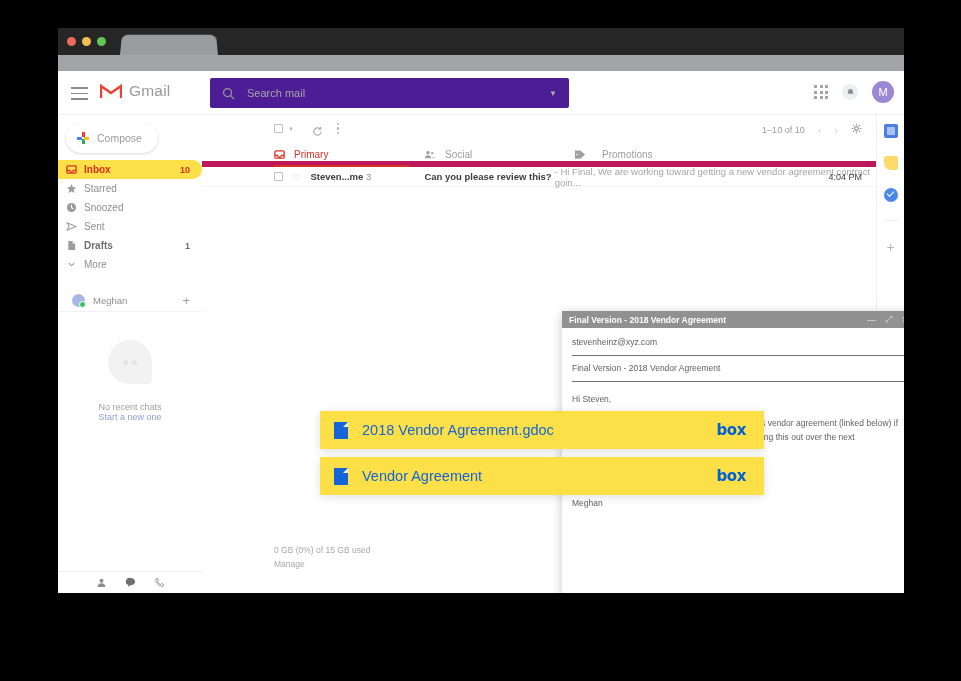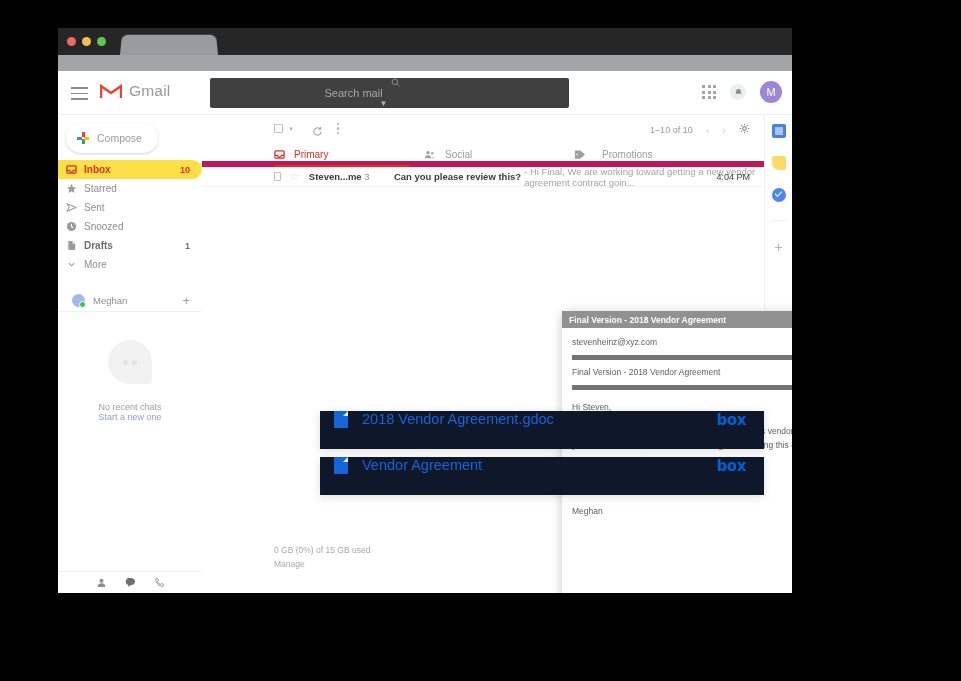--- a/index.html
+++ b/index.html
@@ -7,21 +7,21 @@
     width: 961px; height: 681px;
     background: #000;
     font-family: "Liberation Sans", sans-serif;
     overflow: hidden;
   }
 
   
   #browser-window {
     position: absolute;
     left: 58px; top: 28px;
-    width: 734px; height: 565px;
+    width: 846px; height: 565px;
     background: #fff;
     overflow: hidden;
   }
   #titlebar {
     position: relative;
     height: 27px;
     background: #262626;
   }
   .traffic { position: absolute; top: 9px; width: 9px; height: 9px; border-radius: 50%; }
   .t-red   { left: 9px;  background: #ee6a5f; }
@@ -51,22 +51,22 @@
     background: #fff;
     border-bottom: 1px solid #f1f1f1;
   }
   #hamburger { position: absolute; left: 13px; top: 16px; width: 17px; cursor: pointer; }
   #hamburger i { display: block; height: 1.5px; background: #8c8c8c; margin-bottom: 4px; }
   #gmail-logo-wrap { position: absolute; left: 42px; top: 11px; display: flex; align-items: center; gap: 7px; }
   #gmail-logo-text { font-size: 15.5px; color: #9a9a9a; letter-spacing: .2px; }
   #search-box {
     position: absolute; left: 152px; top: 7px;
     width: 359px; height: 30px;
-    background: #404040; border-radius: 2px;
-    display: flex; align-items: center; flex-direction: column;
+    background: #4c1d95; border-radius: 2px;
+    display: flex; align-items: center;
   }
   #search-icon { margin-left: 12px; }
   #search-input {
     flex: 1; border: none; background: transparent; outline: none;
     font-size: 11px; color: #9a9a9a; margin-left: 12px;
     font-family: "Liberation Sans", sans-serif;
   }
   #search-input::placeholder { color: #a8a8a8; }
   #search-caret { margin-right: 12px; color: #b0b0b0; font-size: 8px; }
   #header-right { position: absolute; right: 10px; top: 10px; display: flex; align-items: center; gap: 14px; }
@@ -229,31 +229,31 @@
     height: 17px; background: #919191;
     display: flex; align-items: center;
     padding: 0 7px;
   }
   #compose-title { flex: 1; font-size: 8.5px; color: #fff; font-weight: bold; }
   .cw-ctl { color: #e0e0e0; font-size: 9px; margin-left: 9px; cursor: pointer; }
   #compose-fields { padding: 9px 10px 0; }
   .cw-field {
     font-size: 8.5px; color: #5f5f5f;
     padding-bottom: 8px; margin-bottom: 7px;
-    border-bottom: 5px solid #737373;
+    border-bottom: 1px solid #737373;
   }
   #compose-body { padding: 3px 10px; font-size: 8.5px; color: #5f5f5f; line-height: 14px; }
   #compose-body p { margin-bottom: 10px; }
   #compose-sign { margin-top: 52px; }
 
   
   #box-overlay { position: absolute; left: 262px; top: 340px; width: 444px; z-index: 40; }
   .box-item {
-    position: relative; display: flex; align-items: flex-start;
-    height: 38px; background: #0f172a;
+    position: relative; display: flex; align-items: center;
+    height: 38px; background: #fde047;
     box-shadow: 0 2px 9px rgba(0,0,0,.13);
     cursor: pointer;
   }
   .box-item + .box-item { margin-top: 8px; }
   .box-file-icon {
     width: 14px; height: 17px; margin-left: 14px;
     background: #1565d8; position: relative; flex: none;
   }
   .box-file-icon::after {
     content: ''; position: absolute; right: 0; top: 0;
@@ -356,35 +356,35 @@
                   <path d="M6 1l1.5 3.3L11 4.8 8.4 7.2 9.1 11 6 9.1 2.9 11l.7-3.8L1 4.8l3.5-.5z" fill="#9c9c9c"></path>
                 </svg>
             </span>
             <span class="nav-label">Starred</span>
             <span class="nav-count"></span>
           </div>
 
           <div class="nav-item">
             <span class="nav-ico">
               <svg width="11" height="11" viewBox="0 0 12 12">
-                  <path d="M1 2l10 4-10 4 2.5-4z" fill="none" stroke="#9c9c9c" stroke-width="1.2" stroke-linejoin="round"></path>
-                </svg>
-            </span>
-            <span class="nav-label">Sent</span>
+                  <circle cx="6" cy="6" r="5" fill="#9c9c9c"></circle>
+                  <path d="M6 3v3.2l2 1.2" fill="none" stroke="#fff" stroke-width="1.1"></path>
+                </svg>
+            </span>
+            <span class="nav-label">Snoozed</span>
             <span class="nav-count"></span>
           </div>
 
           <div class="nav-item">
             <span class="nav-ico">
               <svg width="11" height="11" viewBox="0 0 12 12">
-                  <circle cx="6" cy="6" r="5" fill="#9c9c9c"></circle>
-                  <path d="M6 3v3.2l2 1.2" fill="none" stroke="#fff" stroke-width="1.1"></path>
-                </svg>
-            </span>
-            <span class="nav-label">Snoozed</span>
+                  <path d="M1 2l10 4-10 4 2.5-4z" fill="none" stroke="#9c9c9c" stroke-width="1.2" stroke-linejoin="round"></path>
+                </svg>
+            </span>
+            <span class="nav-label">Sent</span>
             <span class="nav-count"></span>
           </div>
 
           <div class="nav-item bold">
             <span class="nav-ico">
               <svg width="11" height="11" viewBox="0 0 12 12">
                   <path d="M2.5 1h4.5l3 3v7h-7.5z" fill="#9c9c9c"></path>
                   <path d="M7 1v3h3" fill="#e8e8e8"></path>
                 </svg>
             </span>

